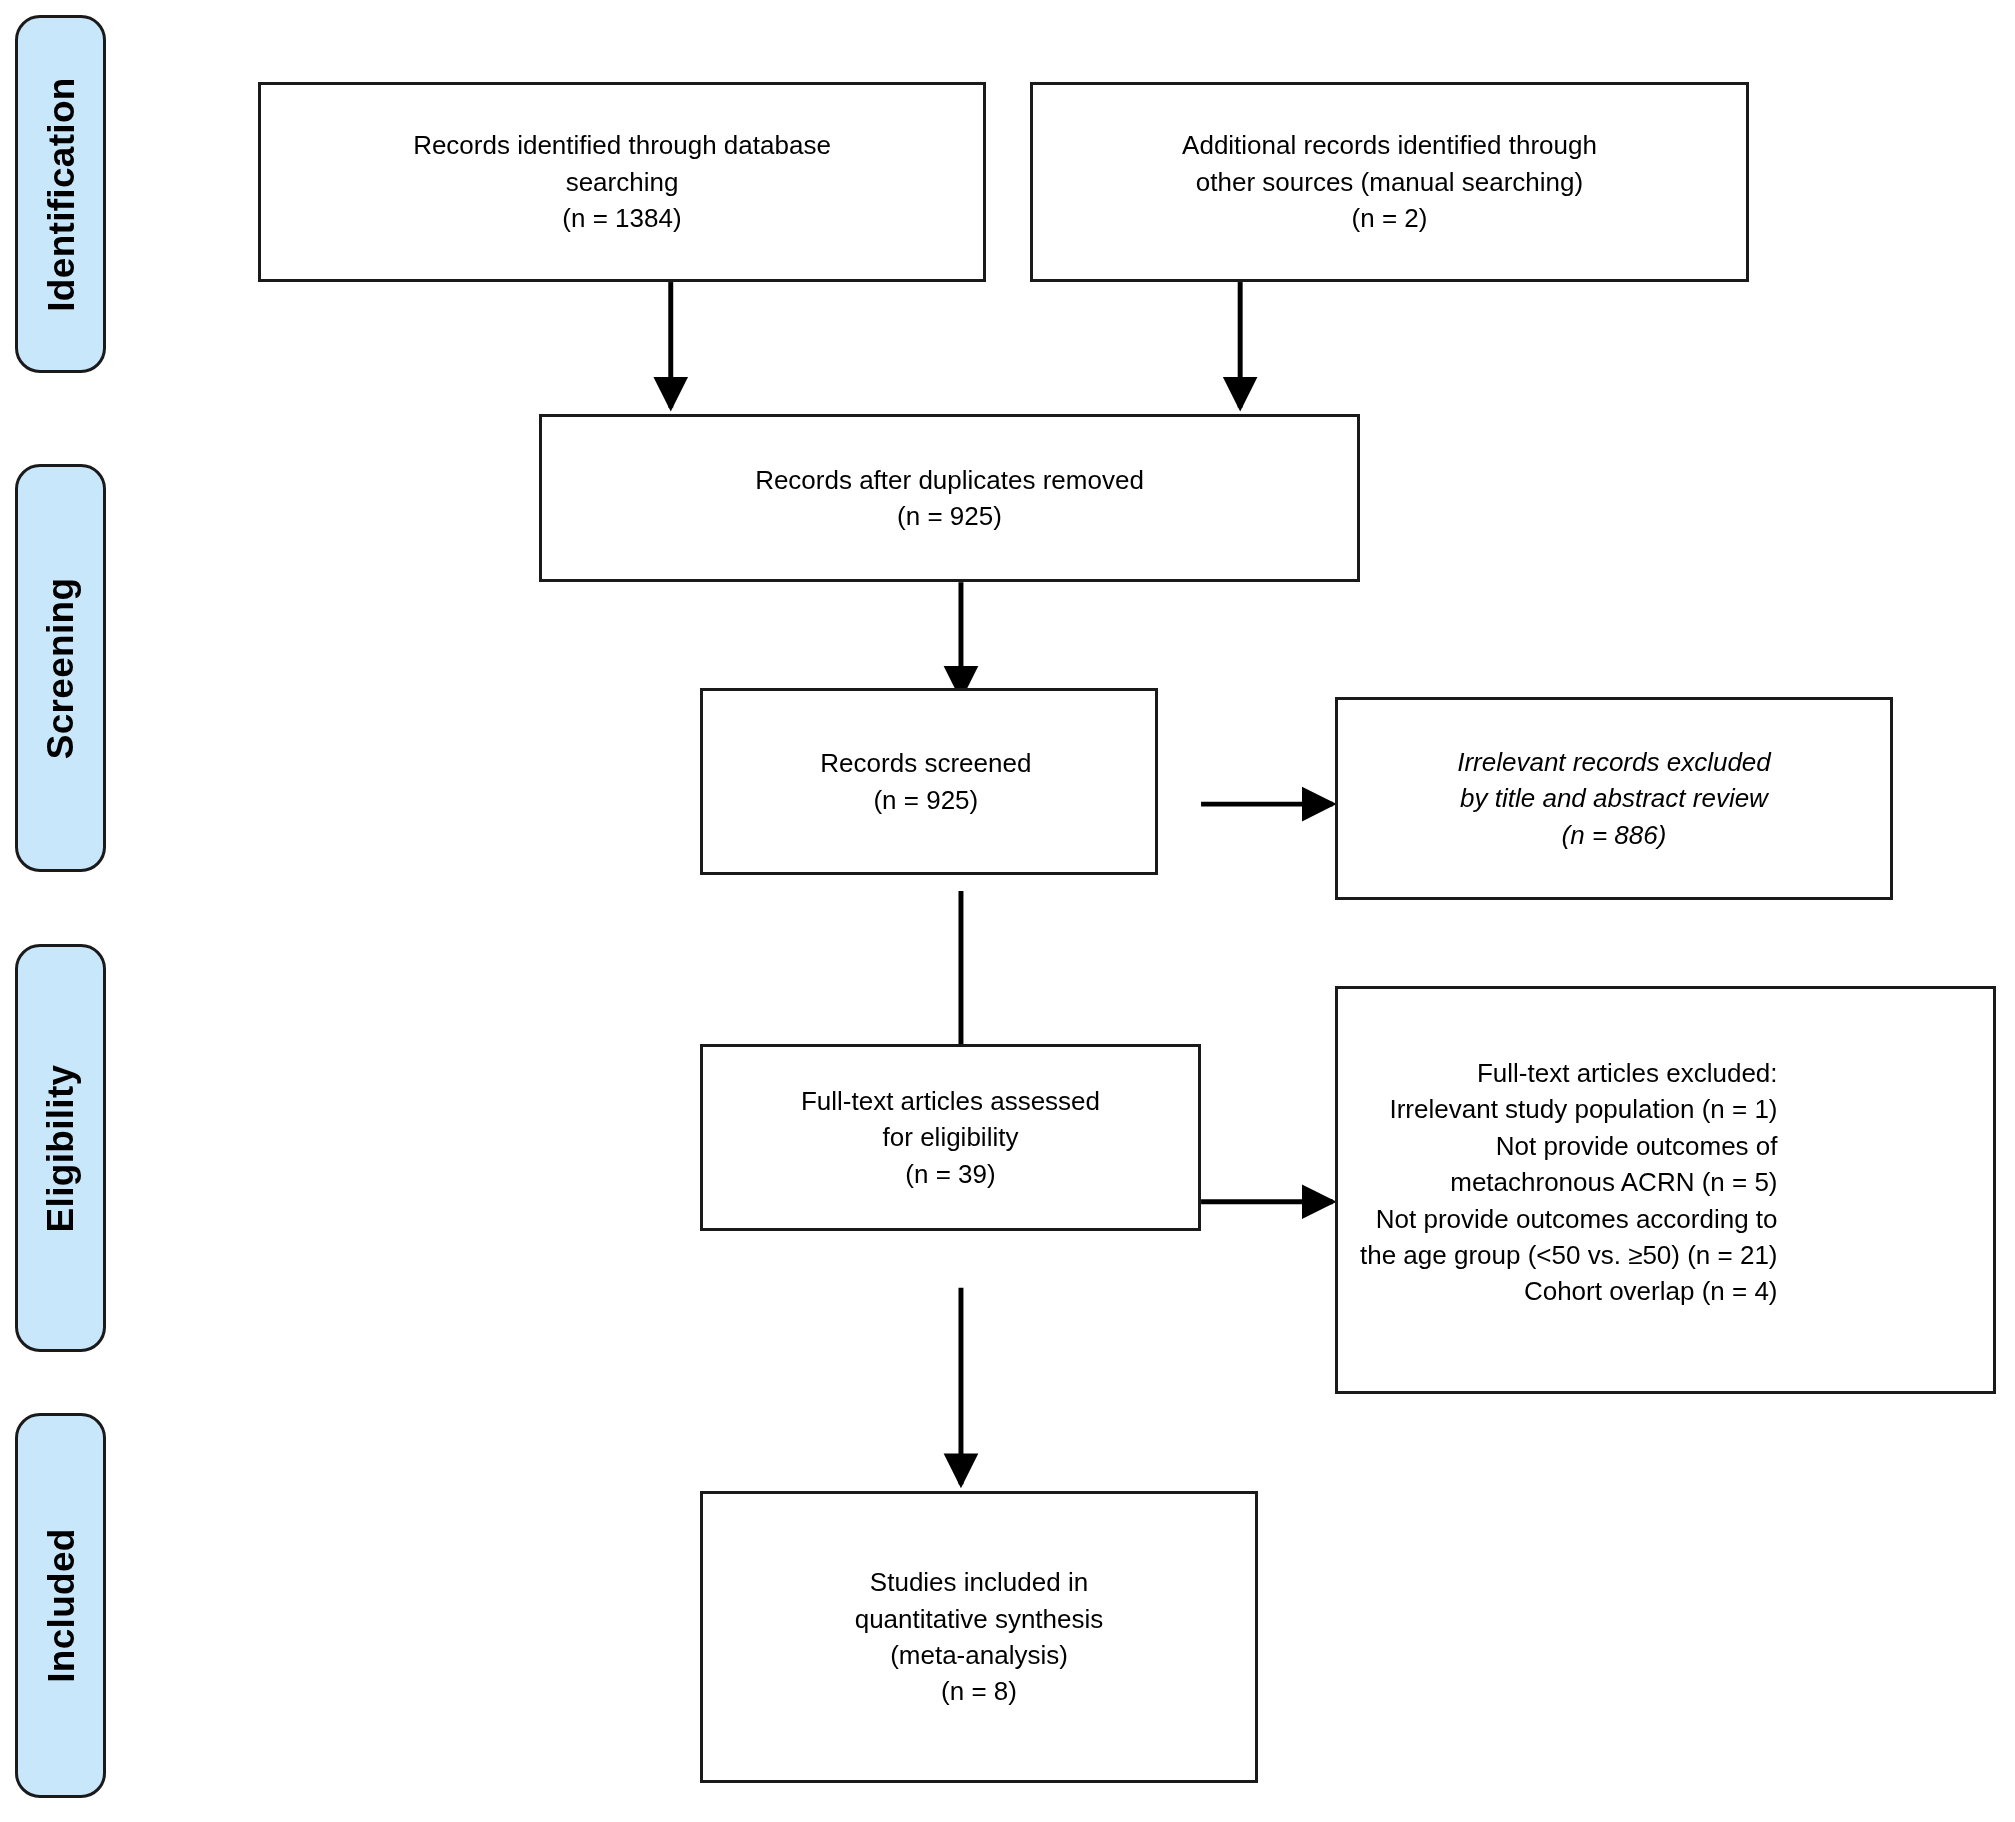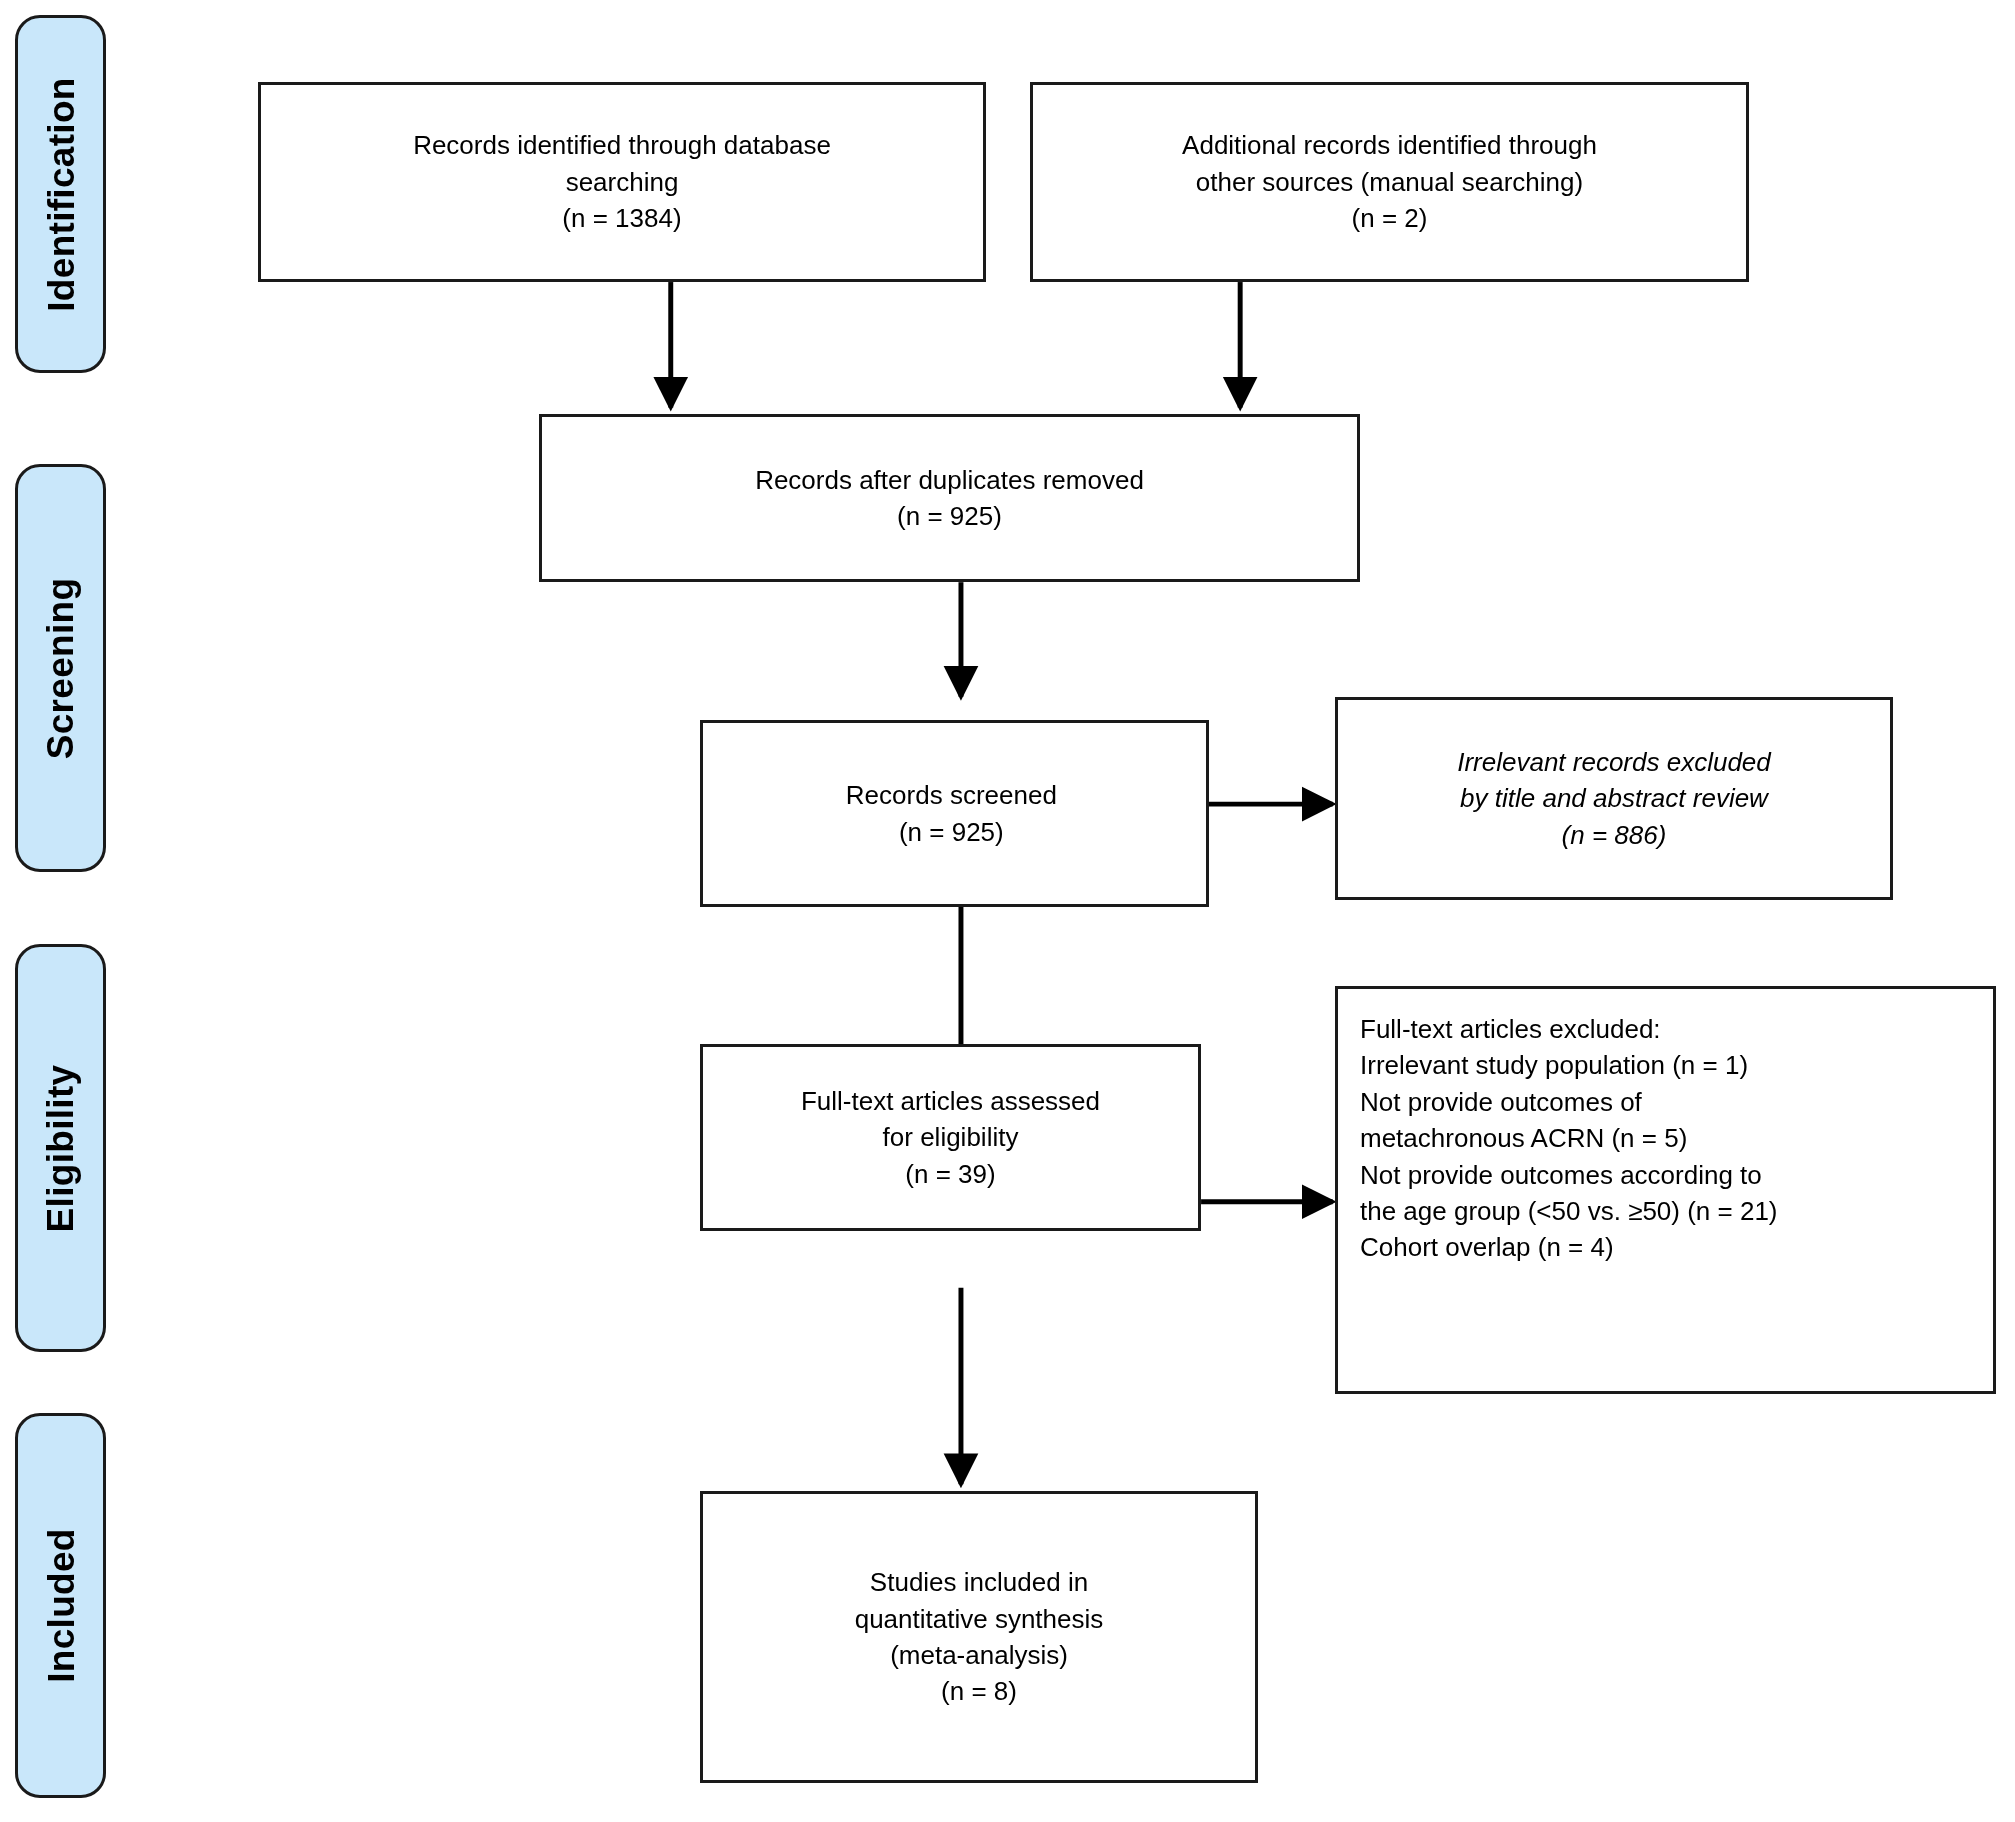--- a/index.html
+++ b/index.html
@@ -54,22 +54,23 @@
     color: #000000;
     text-align: center;
     white-space: pre-line;
   }
   .flow-box.left-aligned {
     justify-content: flex-start;
     align-items: flex-start;
     padding: 22px 16.5px 16.5px 22px;
   }
   .flow-box.left-aligned .box-text {
-    text-align: left;
+    text-align: right;
     white-space: pre-line;
+    margin-top: 44px;
   }
 
   
   #connectors {
     position: absolute;
     left: 0;
     top: 0;
     width: 2015px;
     height: 1823px;
     pointer-events: none;
@@ -128,21 +129,21 @@
     <span class="box-text">Additional records identified through
 other sources (manual searching)
 (n = 2)</span>
   </div>
 
   <div class="flow-box" style="left:539px; top:414px; width:821px; height:168px;">
     <span class="box-text">Records after duplicates removed
 (n = 925)</span>
   </div>
 
-  <div class="flow-box" style="left:700px; top:720px; width:509px; height:187px;padding-left:8px;">
+  <div class="flow-box" style="left:700px; top:688px; width:458px; height:187px;padding-left:8px;">
     <span class="box-text">Records screened
 (n = 925)</span>
   </div>
 
   <div class="flow-box" style="left:1335px; top:697px; width:558px; height:203px;font-style:italic;">
     <span class="box-text">Irrelevant records excluded
 by title and abstract review
 (n = 886)</span>
   </div>
 

